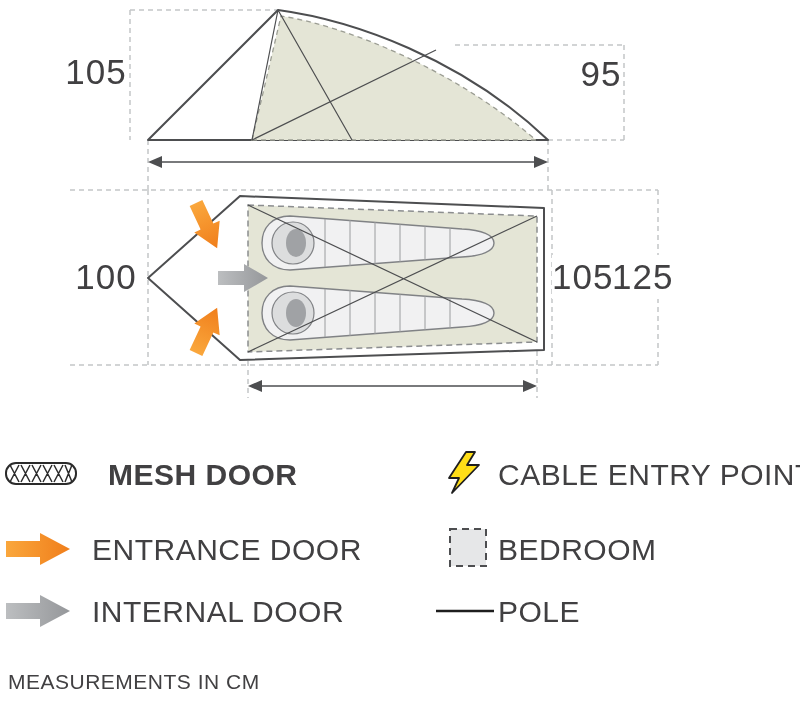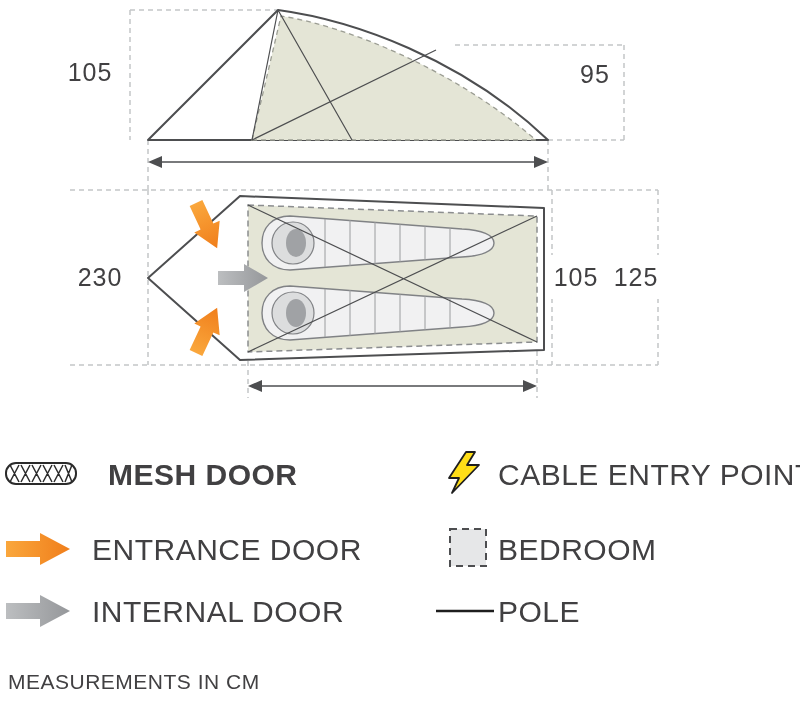--- a/index.html
+++ b/index.html
@@ -1,19 +1,19 @@
 <!DOCTYPE html>
 <html><head>
 <meta charset="utf-8">
 <style>
   html,body{margin:0;padding:0;background:#fff;}
   .canvas{position:relative;width:800px;height:705px;background:#ffffff;overflow:hidden;
           font-family:"Liberation Sans",sans-serif;color:#414042;}
   .canvas svg{position:absolute;left:0;top:0;}
-  .dim{position:absolute;font-size:25px;line-height:44px;height:44px;text-align:center;letter-spacing:1px;}
+  .dim{position:absolute;font-size:35px;line-height:44px;height:44px;text-align:center;letter-spacing:1px;margin-left:6px;}
   .dim.bg{background:#ffffff;}
   .leg{position:absolute;font-size:30px;line-height:36px;white-space:nowrap;letter-spacing:0.5px;}
   .footer{position:absolute;font-size:21px;letter-spacing:0.5px;}
 </style>
 </head>
 <body>
 
 <div class="canvas">
 
   <svg width="800" height="705" viewBox="0 0 800 705">
@@ -104,21 +104,21 @@
 
     <use href="#arrowL" transform="translate(6,611)" fill="url(#gg)"></use>
 
     <g>
       <path d="M436,611 L494,611" stroke="#1E1E1E" stroke-width="2.5"></path>
     </g>
   </svg>
 
   <div class="dim" style="left:52px;top:50px;width:76px;">105</div>
   <div class="dim" style="left:560px;top:52px;width:70px;">95</div>
-  <div class="dim" style="left:60px;top:255px;width:80px;">230</div>
+  <div class="dim" style="left:60px;top:255px;width:80px;">100</div>
   <div class="dim bg" style="left:546px;top:255px;width:60px;">105</div>
   <div class="dim bg" style="left:606px;top:255px;width:60px;">125</div>
 
   <div class="leg" style="left:108px;top:457px;font-weight:bold;">MESH DOOR</div>
   <div class="leg" style="left:498px;top:457px;">CABLE ENTRY POINT</div>
   <div class="leg" style="left:92px;top:532px;">ENTRANCE DOOR</div>
   <div class="leg" style="left:92px;top:594px;">INTERNAL DOOR</div>
   <div class="leg" style="left:498px;top:532px;">BEDROOM</div>
   <div class="leg" style="left:498px;top:594px;">POLE</div>
 

